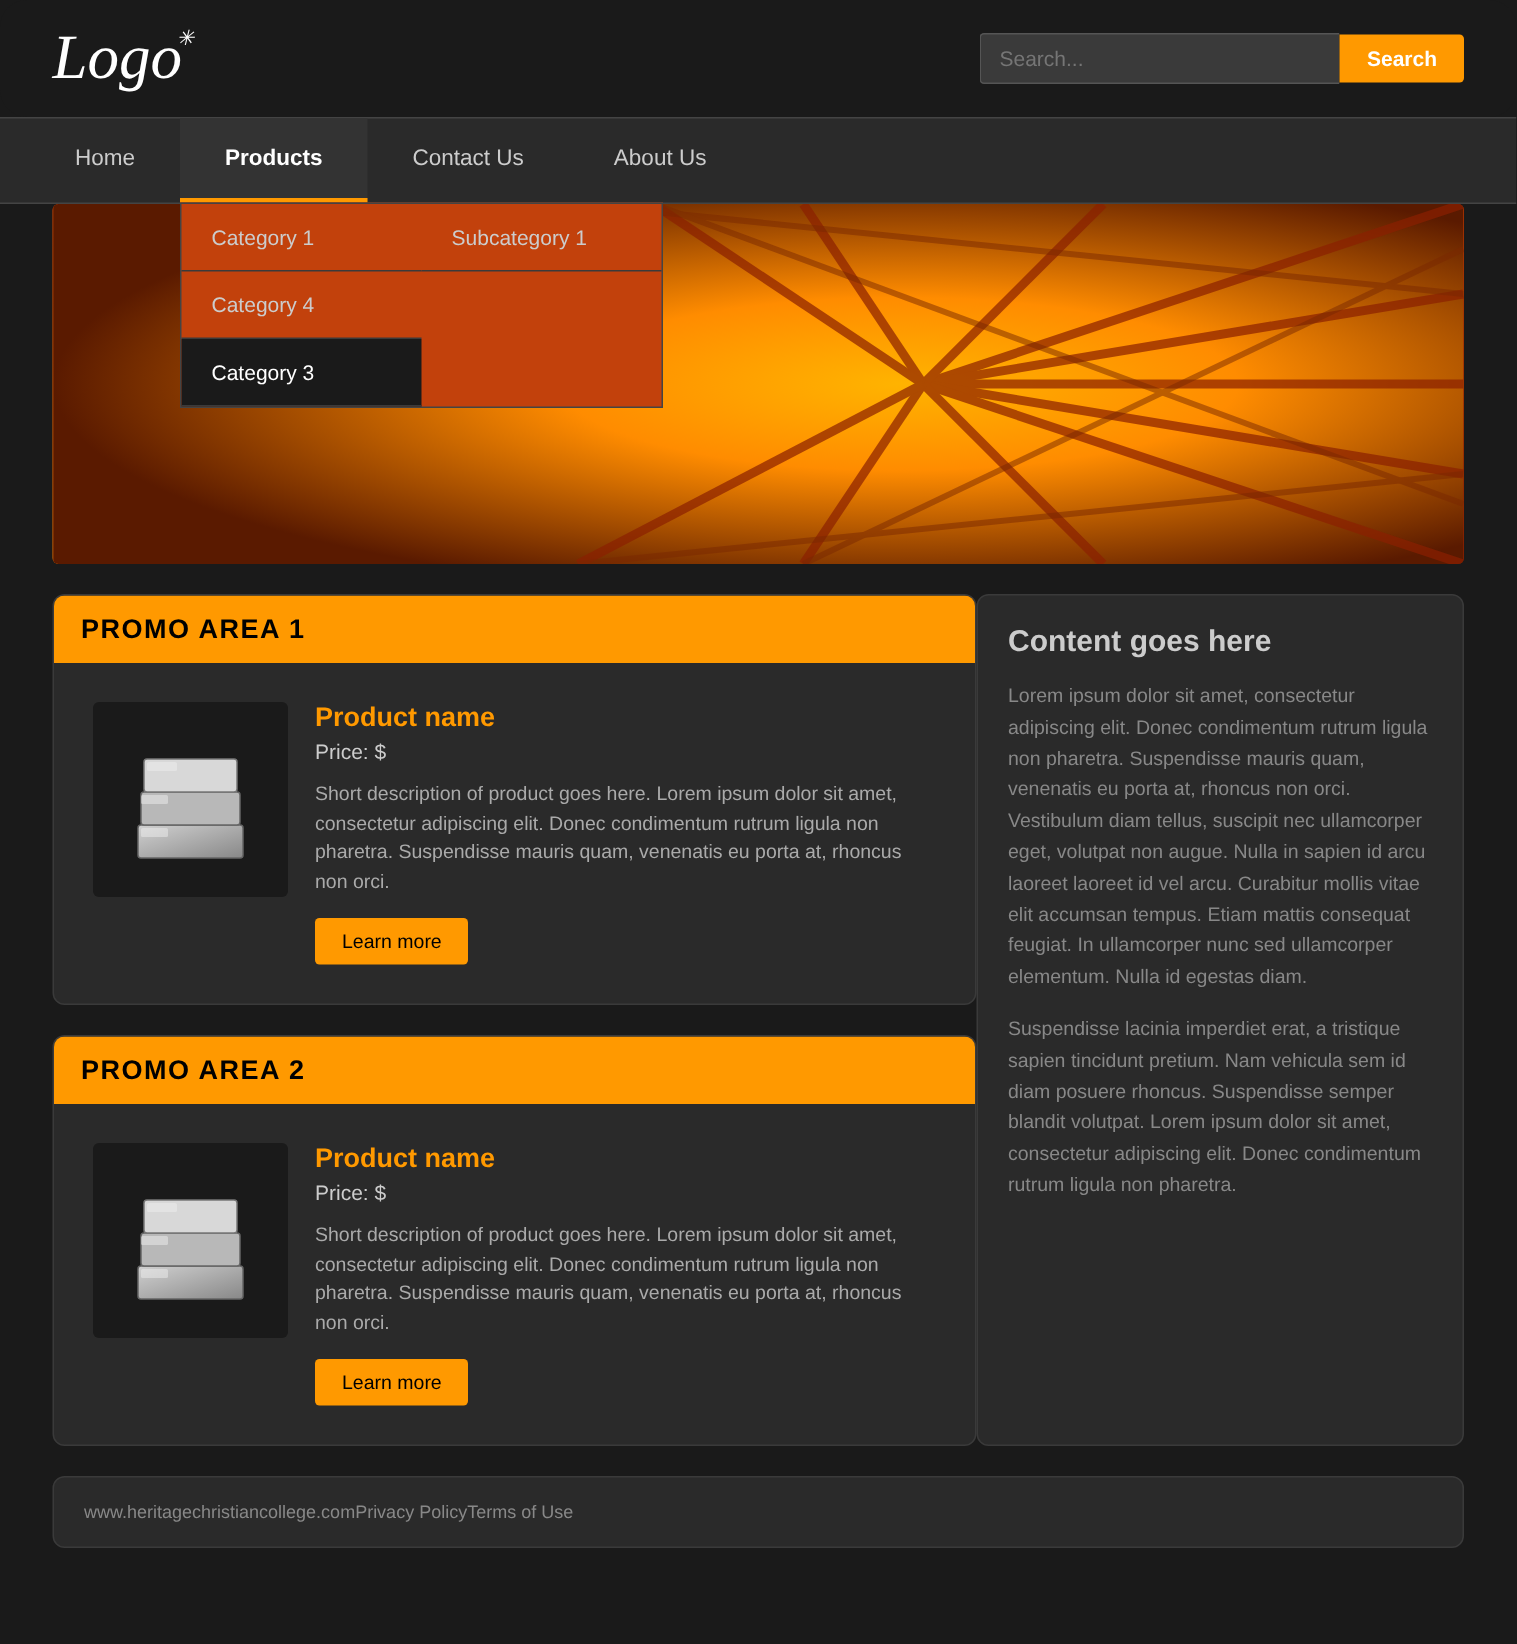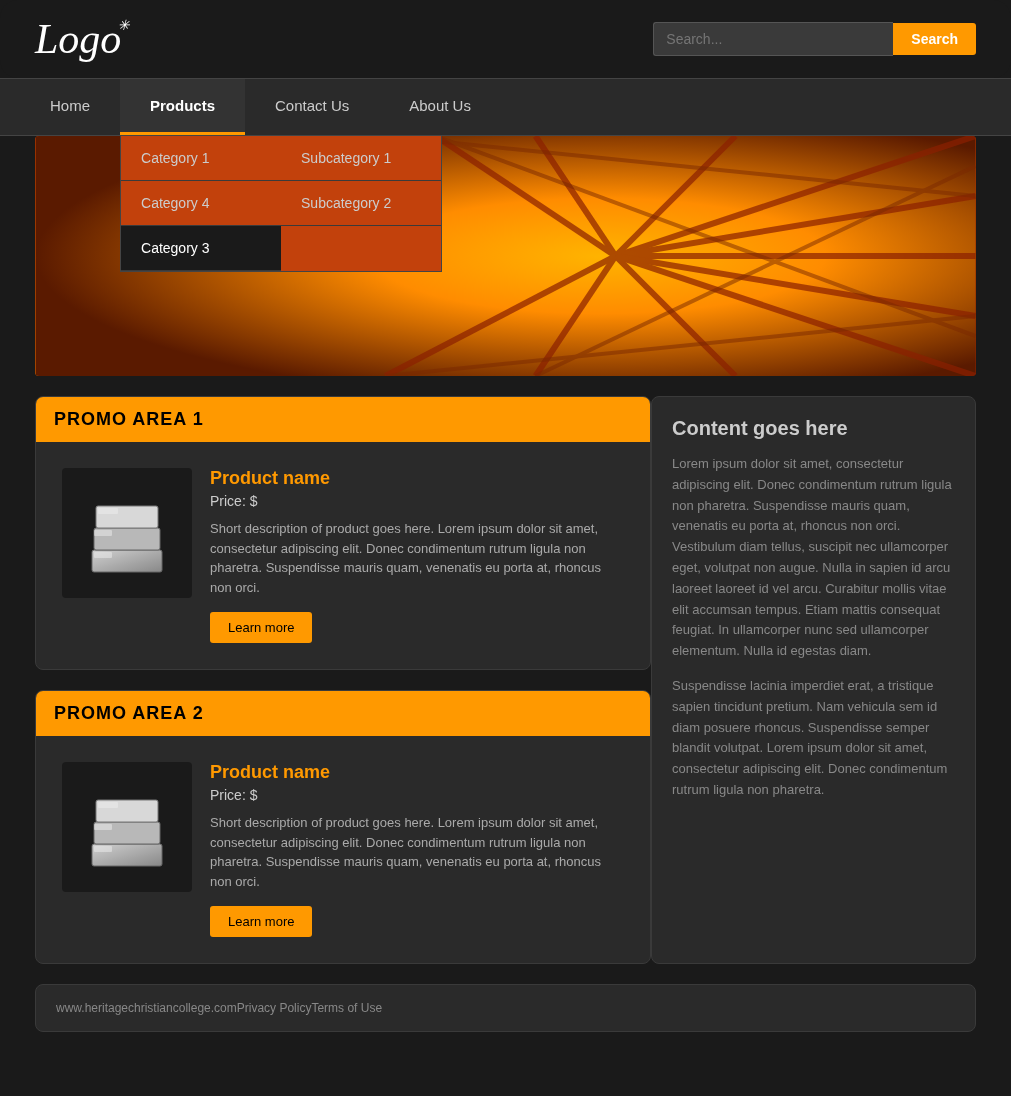--- a/index.html
+++ b/index.html
@@ -274,21 +274,20 @@
       <a class="nav-link">Products</a>
 
       <div class="dropdown">
         <div class="dropdown-col">
           <a class="dropdown-item">Category 1</a>
           <a class="dropdown-item">Category 4</a>
           <a class="dropdown-item active">Category 3</a>
         </div>
         <div class="dropdown-col">
           <a class="dropdown-item">Subcategory 1</a>
-          <a class="dropdown-item">Subcategory 2</a>
         </div>
       </div>
     </li>
     <li class="nav-item">
       <a class="nav-link">Contact Us</a>
     </li>
     <li class="nav-item">
       <a class="nav-link">About Us</a>
     </li>
   </ul>

